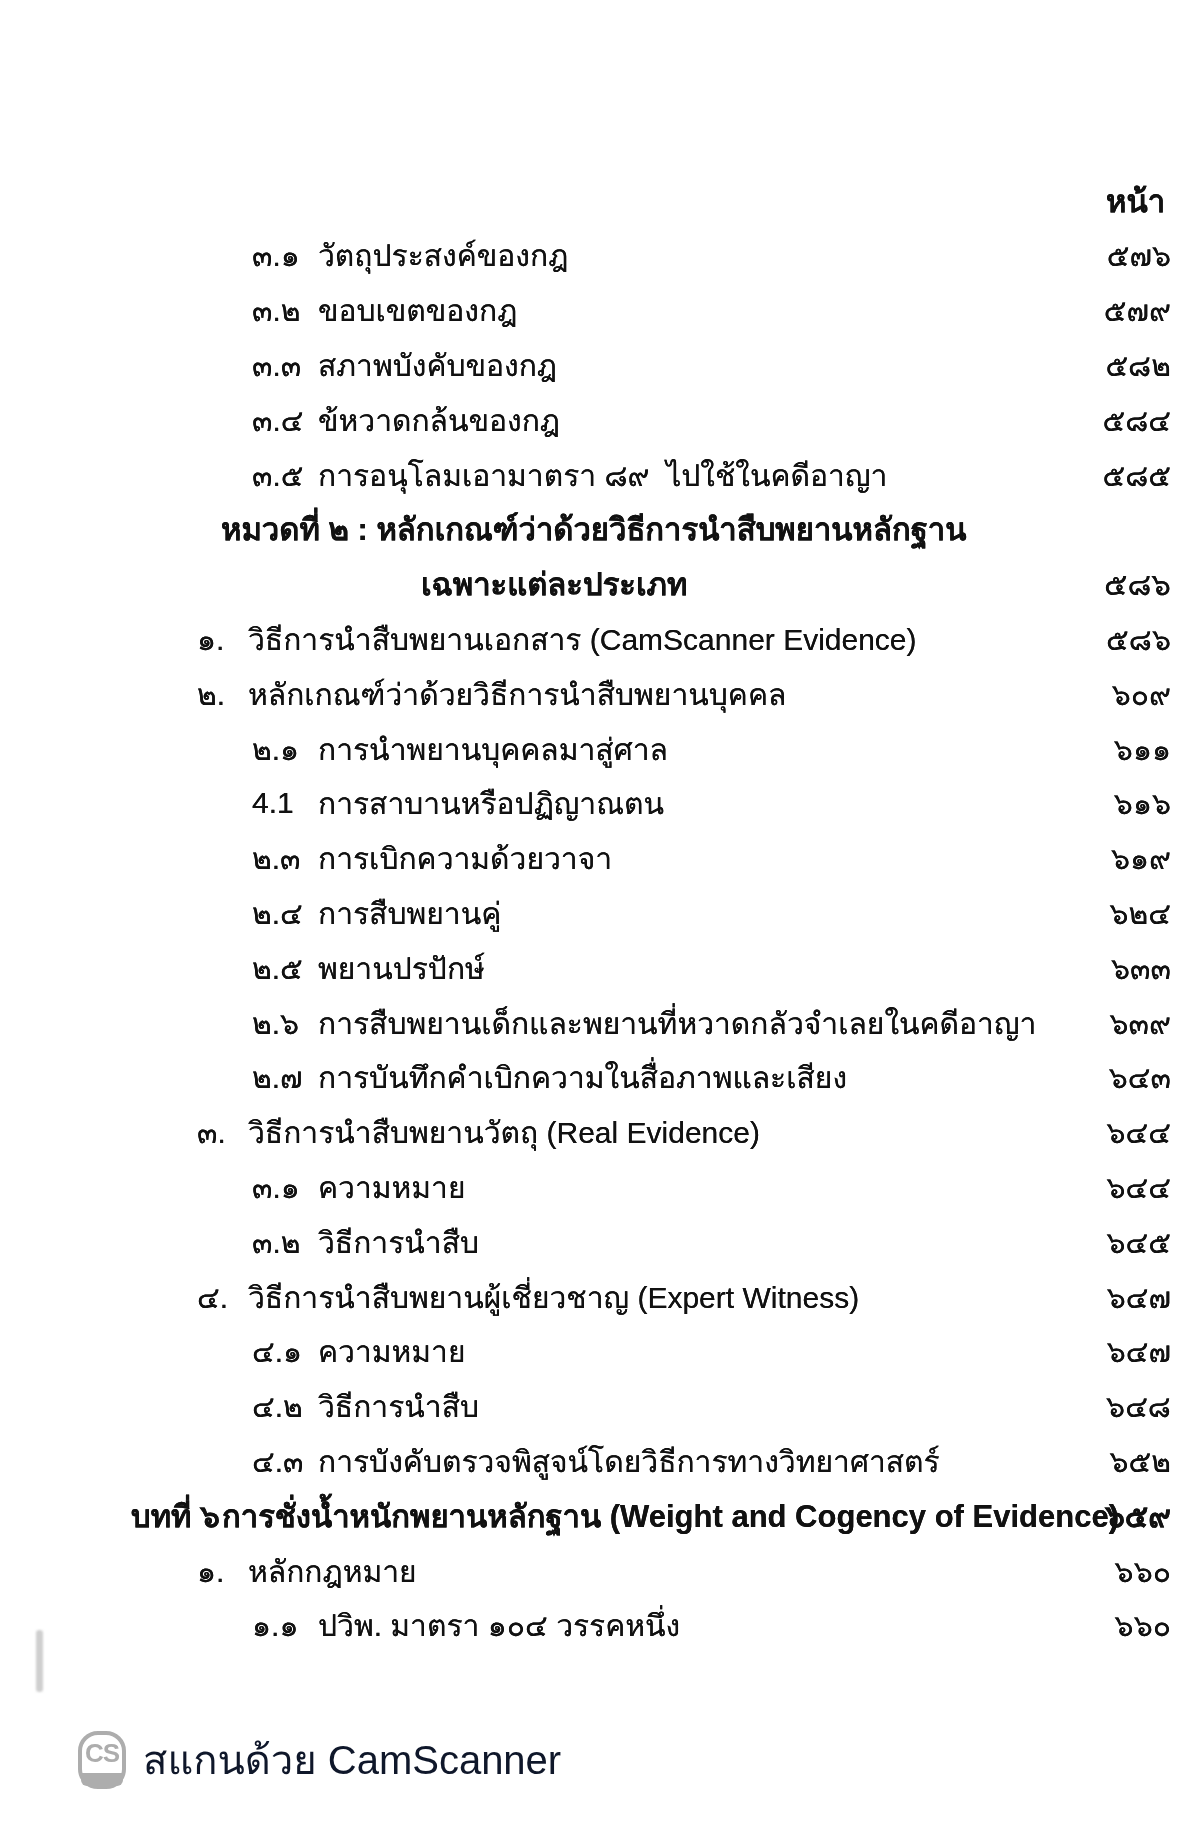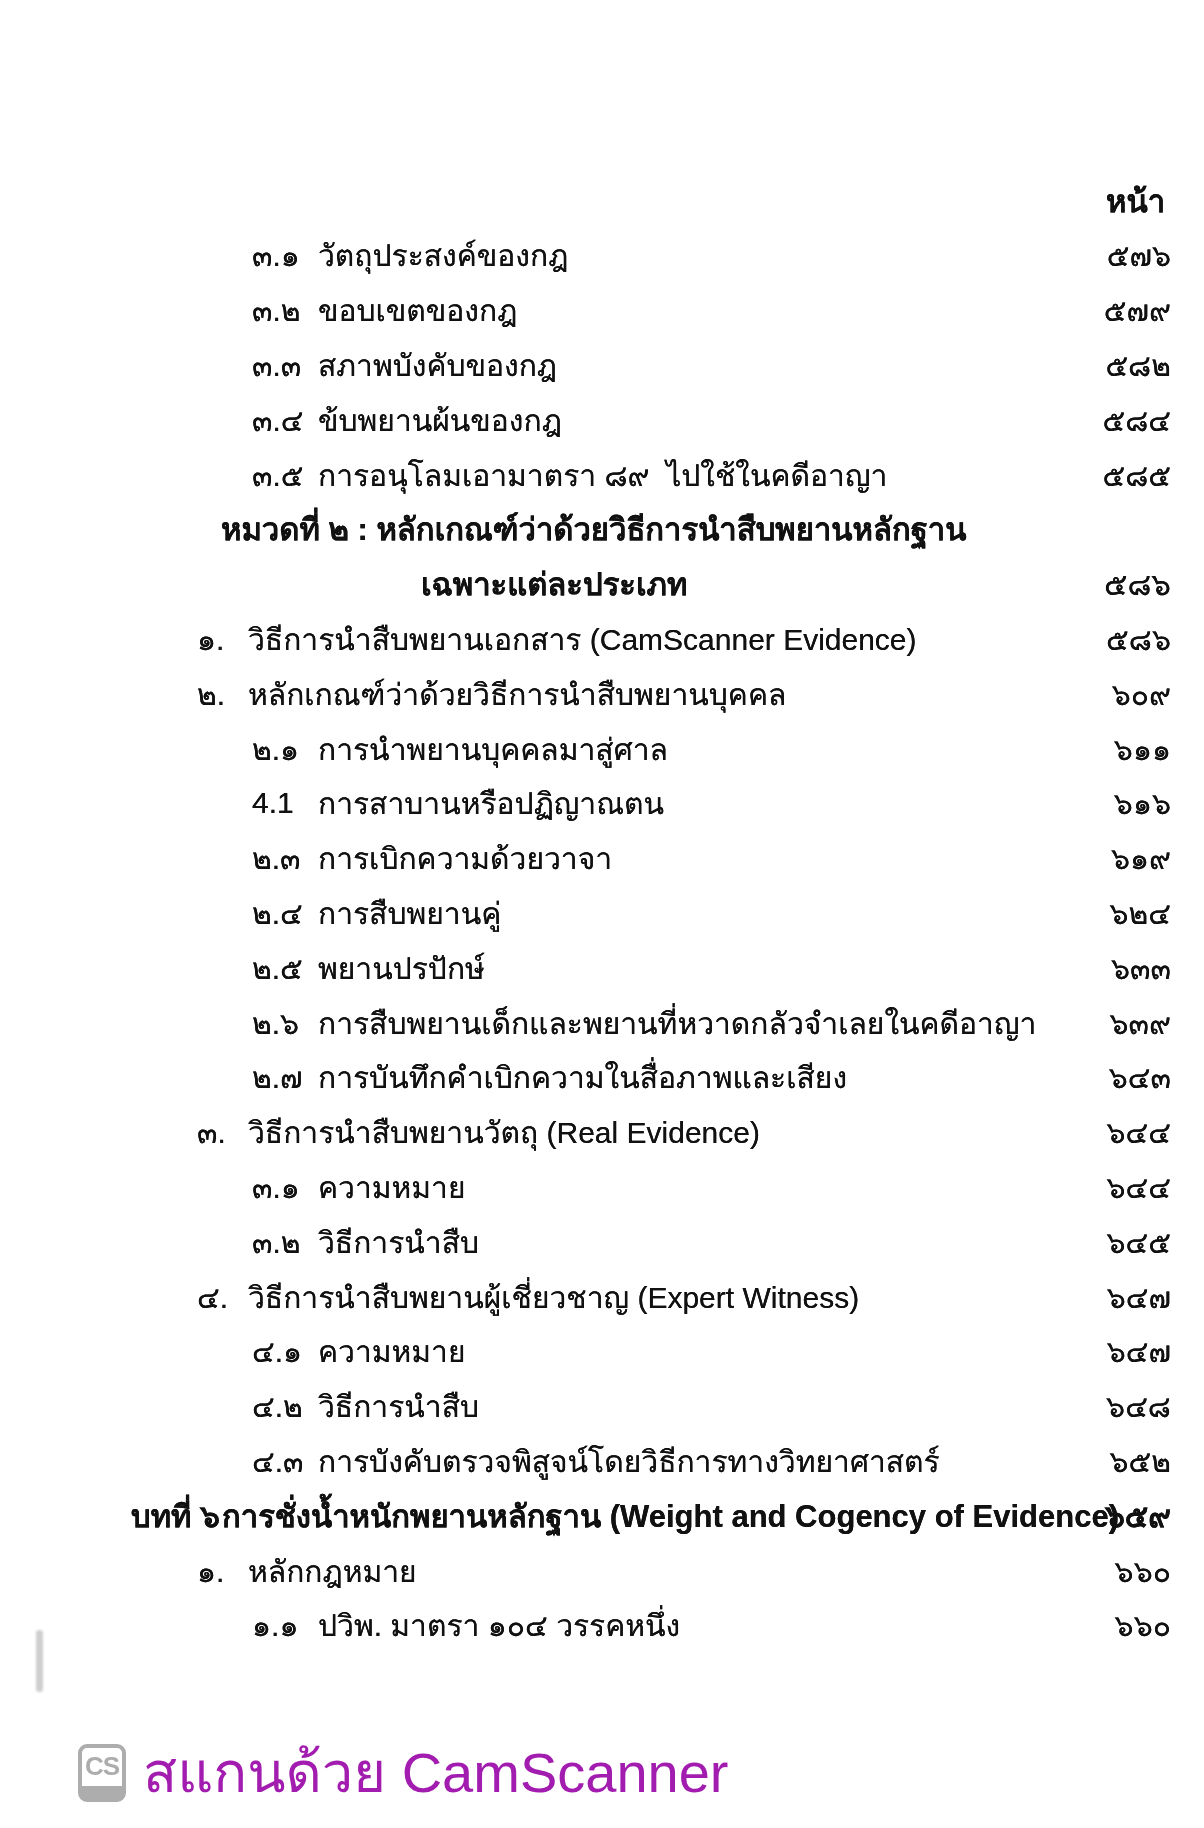--- a/index.html
+++ b/index.html
@@ -59,38 +59,38 @@
 
   
   .footer {
     position: absolute; top: 1728px; left: 42px;
     display: flex; align-items: center; gap: 17px;
   }
   .cs-icon {
     position: relative;
     width: 48px; height: 58px;
     border: 4px solid #adadad;
-    border-radius: 9px;
+    border-radius: 20px;
     background: #ffffff;
     flex: 0 0 auto;
   }
   .cs-label {
     position: absolute; top: 3px; left: 0; right: 0;
     text-align: center;
     font-size: 26px; font-weight: bold;
     color: #adadad; letter-spacing: -1px;
   }
   .cs-bar {
     position: absolute; left: -1px; right: -1px; bottom: -1px;
     height: 13px; background: #adadad;
     border-radius: 0 0 6px 6px;
   }
   .footer-text {
-    font-size: 56px;
-    color: #a21caf;
+    font-size: 40px;
+    color: #0f172a;
     white-space: pre;
   }
 </style>
 </head>
 <body>
 
 <div class="page">
 
   <div class="page-header">หน้า</div>
 
@@ -105,21 +105,21 @@
         <span class="row-text">ขอบเขตของกฎ</span>
         <span class="row-page">๕๗๙</span>
       </div>
       <div class="toc-row kind-sub">
         <span class="row-num">๓.๓</span>
         <span class="row-text">สภาพบังคับของกฎ</span>
         <span class="row-page">๕๘๒</span>
       </div>
       <div class="toc-row kind-sub">
         <span class="row-num">๓.๔</span>
-        <span class="row-text">ข้บพยานผ้นของกฎ</span>
+        <span class="row-text">ข้หวาดกล้นของกฎ</span>
         <span class="row-page">๕๘๔</span>
       </div>
       <div class="toc-row kind-sub">
         <span class="row-num">๓.๕</span>
         <span class="row-text">การอนุโลมเอามาตรา ๘๙  ไปใช้ในคดีอาญา</span>
         <span class="row-page">๕๘๕</span>
       </div>
       <div class="toc-row kind-section">
         <span class="row-text">หมวดที่ ๒ : หลักเกณฑ์ว่าด้วยวิธีการนำสืบพยานหลักฐาน</span>
       </div>

